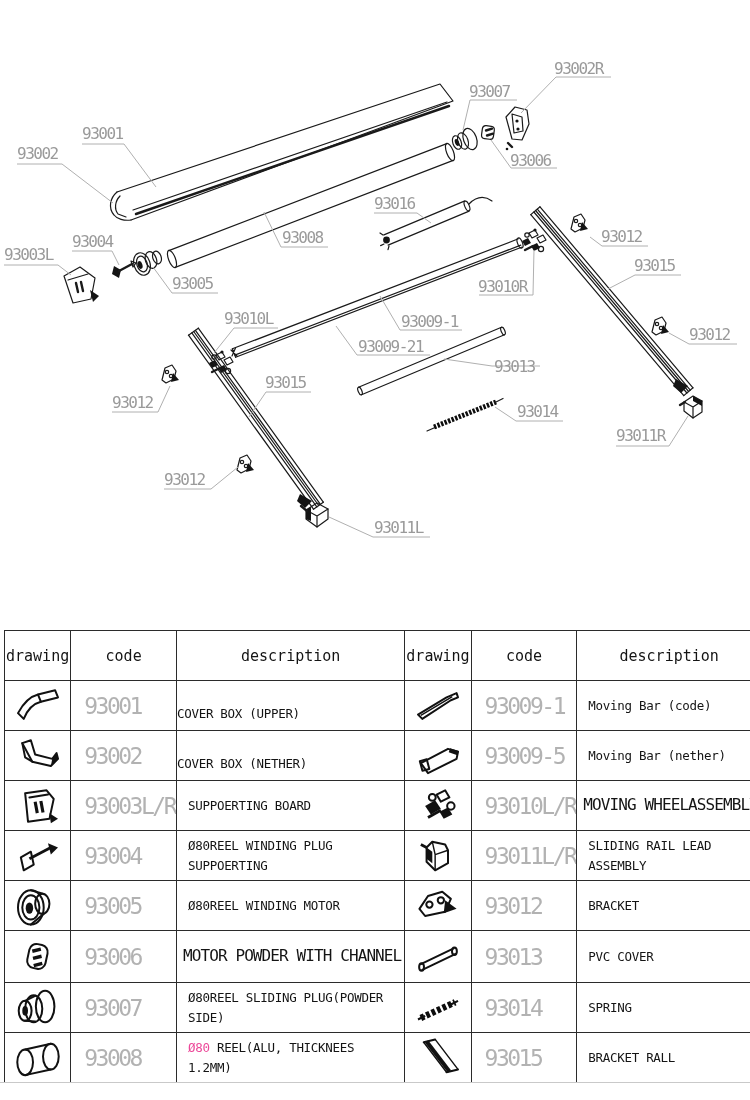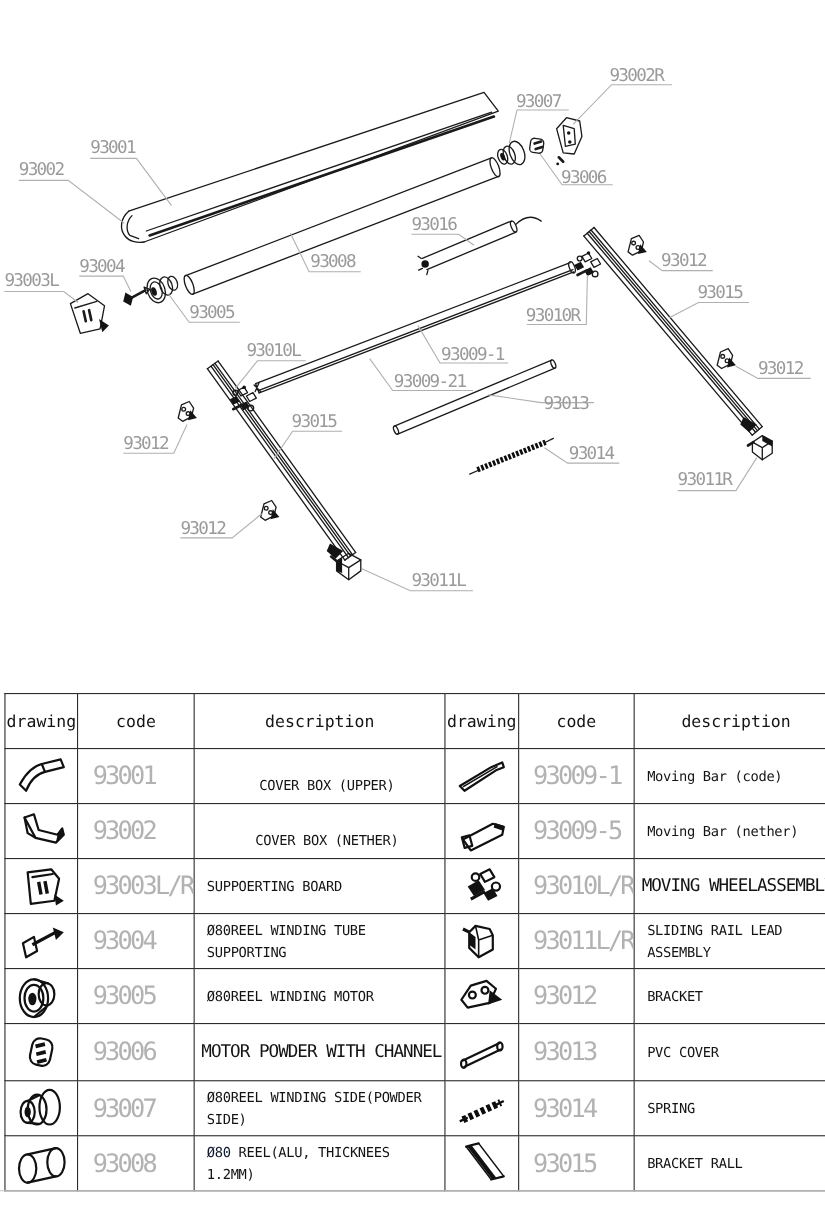--- a/index.html
+++ b/index.html
@@ -12,23 +12,23 @@
   .plabel{font-family:"DejaVu Sans Mono",monospace;font-size:16px;letter-spacing:-1.5px;fill:#9a9a9a;}
   .leader{fill:none;stroke:#b0b0b0;stroke-width:1;}
   table.parts{position:absolute;left:4px;top:630px;border-collapse:collapse;table-layout:fixed;}
   table.parts td,table.parts th{border:1px solid #2b2b2b;overflow:hidden;}
   table.parts th{height:47px;font-size:15px;font-weight:normal;color:#141414;
                  font-family:"DejaVu Sans Mono",monospace;text-align:center;margin-top:16px;}
   td.c-draw{text-align:center;vertical-align:middle;}
   td.c-code{font-size:23px;color:#b2b2b2;letter-spacing:-2.5px;padding-left:13px;vertical-align:middle;}
   td.c-desc{font-size:12.5px;color:#141414;letter-spacing:-0.3px;line-height:1.55;
             padding:2px 3px 2px 11px;vertical-align:middle;}
-  td.c-desc.low{vertical-align:bottom;text-align:center;padding-bottom:7px;padding-left:16px;}
+  td.c-desc.low{vertical-align:bottom;text-align:left;padding-bottom:7px;padding-left:0;}
   td.c-desc.tight{font-size:16px;letter-spacing:-0.9px;white-space:nowrap;padding-left:6px;}
-  td.c-desc .gray{color:#0f172a;}
+  td.c-desc .gray{color:#ec4899;}
   .picon{display:inline-block;vertical-align:middle;}
   .bottom-rule{position:absolute;left:0;top:1082px;width:750px;height:1px;background:#c9c9c9;}
 </style>
 </head>
 <body>
 
 <div class="page">
 
   <svg id="dsvg" width="750" height="625" viewBox="0 0 750 625">
     <defs>
@@ -314,21 +314,21 @@
           <td class="c-code">93010L/R</td>
           <td class="c-desc tight">MOVING WHEELASSEMBLY</td>
         </tr>
         <tr style="height: 50px;">
           <td class="c-draw"><svg class="picon" width="54" height="40" viewBox="0 0 34 28">
               <path d="M5,15 L12,11 L14,20 L7,24 Z" stroke="#111" stroke-width="1.4" fill="none" stroke-linejoin="round" stroke-linecap="round"></path>
               <path d="M11,16 L26,8" stroke="#111" stroke-width="2" fill="none"></path>
               <path d="M24,5 L31,8 L26,13 Z" fill="#111"></path>
             </svg></td>
           <td class="c-code">93004</td>
-          <td class="c-desc">Ø80REEL WINDING TUBE SUPPORTING</td>
+          <td class="c-desc">Ø80REEL WINDING PLUG SUPPOERTING</td>
           <td class="c-draw"><svg class="picon" width="54" height="40" viewBox="0 0 34 28">
               <path d="M9,8 L13,4 L22,6 L24,10 L24,19 L15,24 L9,18 Z" stroke="#111" stroke-width="1.4" fill="none" stroke-linejoin="round" stroke-linecap="round"></path>
               <path d="M13,4 L15,13 L24,10 M15,13 L15,24" stroke="#111" stroke-width="1" fill="none"></path>
               <path d="M9,8 L13,11 L13,19 L9,16 Z" fill="#111"></path>
               <path d="M5,6 L9,8" stroke="#111" stroke-width="2" fill="none"></path>
             </svg></td>
           <td class="c-code">93011L/R</td>
           <td class="c-desc">SLIDING RAIL LEAD ASSEMBLY</td>
         </tr>
         <tr style="height: 50px;">
@@ -367,21 +367,21 @@
         </tr>
         <tr style="height: 50px;">
           <td class="c-draw"><svg class="picon" width="54" height="40" viewBox="0 0 34 28">
               <ellipse cx="22" cy="13" rx="6.5" ry="11" stroke="#111" stroke-width="1.4" fill="none" stroke-linejoin="round" stroke-linecap="round"></ellipse>
               <ellipse cx="14" cy="14.5" rx="6" ry="9.5" stroke="#111" stroke-width="1.4" fill="none" stroke-linejoin="round" stroke-linecap="round"></ellipse>
               <ellipse cx="8" cy="16" rx="4.5" ry="7" stroke="#111" stroke-width="1.4" fill="none" stroke-linejoin="round" stroke-linecap="round"></ellipse>
               <path d="M8,9 L15,5.5 M8,23 L15,23.5" stroke="#111" stroke-width="1.4" fill="none" stroke-linejoin="round" stroke-linecap="round"></path>
               <ellipse cx="8" cy="16" rx="2" ry="3.4" fill="#111"></ellipse>
             </svg></td>
           <td class="c-code">93007</td>
-          <td class="c-desc">Ø80REEL WINDING SIDE(POWDER SIDE)</td>
+          <td class="c-desc">Ø80REEL SLIDING PLUG(POWDER SIDE)</td>
           <td class="c-draw"><svg class="picon" width="54" height="40" viewBox="0 0 34 28">
               <path d="M5,21 L29,10" stroke="#0d0d0d" stroke-width="4.5" fill="none" stroke-dasharray="2.6 1.6"></path>
               <path d="M3,22 L8,19.5 M26,11.5 L31,9" stroke="#111" stroke-width="1.5" fill="none"></path>
             </svg></td>
           <td class="c-code">93014</td>
           <td class="c-desc">SPRING</td>
         </tr>
         <tr style="height: 50px;">
           <td class="c-draw"><svg class="picon" width="54" height="40" viewBox="0 0 34 28">
               <ellipse cx="8" cy="17" rx="5.5" ry="9" stroke="#111" stroke-width="1.4" fill="none" stroke-linejoin="round" stroke-linecap="round"></ellipse>

